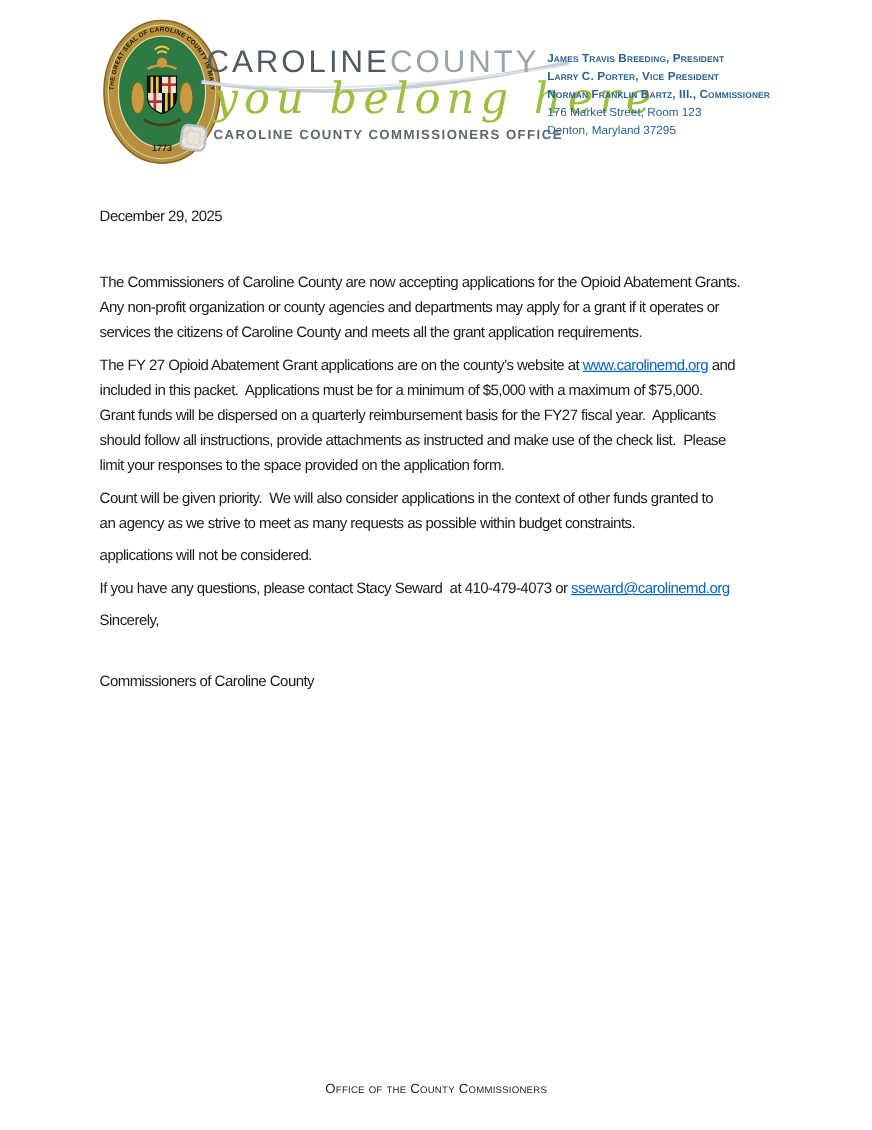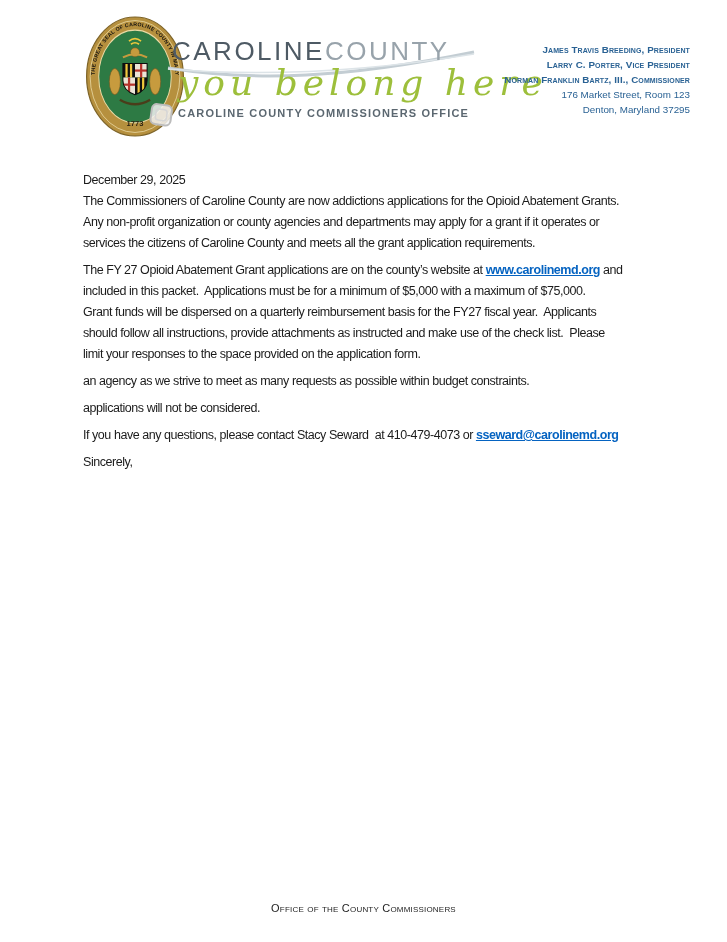--- a/index.html
+++ b/index.html
@@ -25,41 +25,41 @@
     position: absolute; left: 178px; top: 62px;
     font-family: "DejaVu Serif", serif; font-style: italic;
     font-size: 36px; letter-spacing: 5px; color: #9dbf3b; white-space: pre;
   }
   .office-line {
     position: absolute; left: 178px; top: 107px;
     font-size: 11px; font-weight: bold; letter-spacing: 1.2px;
     color: #5b6770; white-space: pre;
   }
   .officials {
-    position: absolute; left: 440px; top: 42px; width: 250px;
-    text-align: right; color: #2a6294; white-space: nowrap;
+    position: absolute; left: 456px; top: 42px; width: 250px;
+    text-align: left; color: #2a6294; white-space: nowrap;
   }
   .officials .name {
     font-variant: small-caps; font-weight: bold;
     font-size: 9.8px; line-height: 15px; letter-spacing: 0.1px;
   }
   .officials .addr { font-size: 9.8px; line-height: 15px; }
 
   
   .letter {
     position: absolute; left: 83px; top: 170px;
     color: #1b1b1b; font-size: 12.5px; letter-spacing: -0.45px;
     line-height: 21px;
   }
   .line { white-space: pre; }
-  .date { }
+  .date { margin-bottom: 34px; }
   .greeting { margin-bottom: 18px; }
   .para { margin-bottom: 6px; }
   .closing { margin-top: 5px; margin-bottom: 30px; }
-  .link { color: #0563c1; text-decoration: underline; cursor: pointer; font-weight: bold; }
+  .link { color: #0563c1; text-decoration: underline; cursor: pointer; }
   sup { font-size: 8px; letter-spacing: 0; }
 
   
   .footer {
     position: absolute; left: 0; right: 0; top: 872px;
     text-align: center; color: #232323;
     font-size: 10px; line-height: 14.5px; letter-spacing: -0.2px;
     white-space: pre;
   }
   .footer .office { font-variant: small-caps; font-size: 11px; letter-spacing: 0.2px; }
@@ -133,46 +133,48 @@
       <div class="name">Norman Franklin Bartz, III., Commissioner</div>
       <div class="addr">176 Market Street, Room 123</div>
       <div class="addr">Denton, Maryland 37295</div>
     </div>
   </header>
 
   <main class="letter">
     <div class="line date">December 29, 2025</div>
 
     <div class="para">
-      <div class="line">The Commissioners of Caroline County are now addictions applications for the Opioid Abatement Grants.</div>
+      <div class="line">The Commissioners of Caroline County are now accepting applications for the Opioid Abatement Grants.</div>
       <div class="line">Any non-profit organization or county agencies and departments may apply for a grant if it operates or</div>
       <div class="line">services the citizens of Caroline County and meets all the grant application requirements.</div>
     </div>
 
     <div class="para">
       <div class="line"><span>The FY 27 Opioid Abatement Grant applications are on the county’s website at </span><a class="link" href="#">www.carolinemd.org</a><span> and</span></div>
       <div class="line">included in this packet.  Applications must be for a minimum of $5,000 with a maximum of $75,000.</div>
       <div class="line">Grant funds will be dispersed on a quarterly reimbursement basis for the FY27 fiscal year.  Applicants</div>
       <div class="line">should follow all instructions, provide attachments as instructed and make use of the check list.  Please</div>
       <div class="line">limit your responses to the space provided on the application form.</div>
     </div>
 
     <div class="para">
+      <div class="line">Count will be given priority.  We will also consider applications in the context of other funds granted to</div>
       <div class="line">an agency as we strive to meet as many requests as possible within budget constraints.</div>
     </div>
 
     <div class="para">
       <div class="line">applications will not be considered.</div>
     </div>
 
     <div class="para">
       <div class="line"><span>If you have any questions, please contact Stacy Seward  at 410-479-4073 or </span><a class="link" href="#">sseward@carolinemd.org</a></div>
     </div>
 
     <div class="line closing">Sincerely,</div>
+    <div class="line signature">Commissioners of Caroline County</div>
   </main>
 
   <footer class="footer">
     <div class="office">Office of the County Commissioners</div>
     
     
   </footer>
 
 </div>
 

